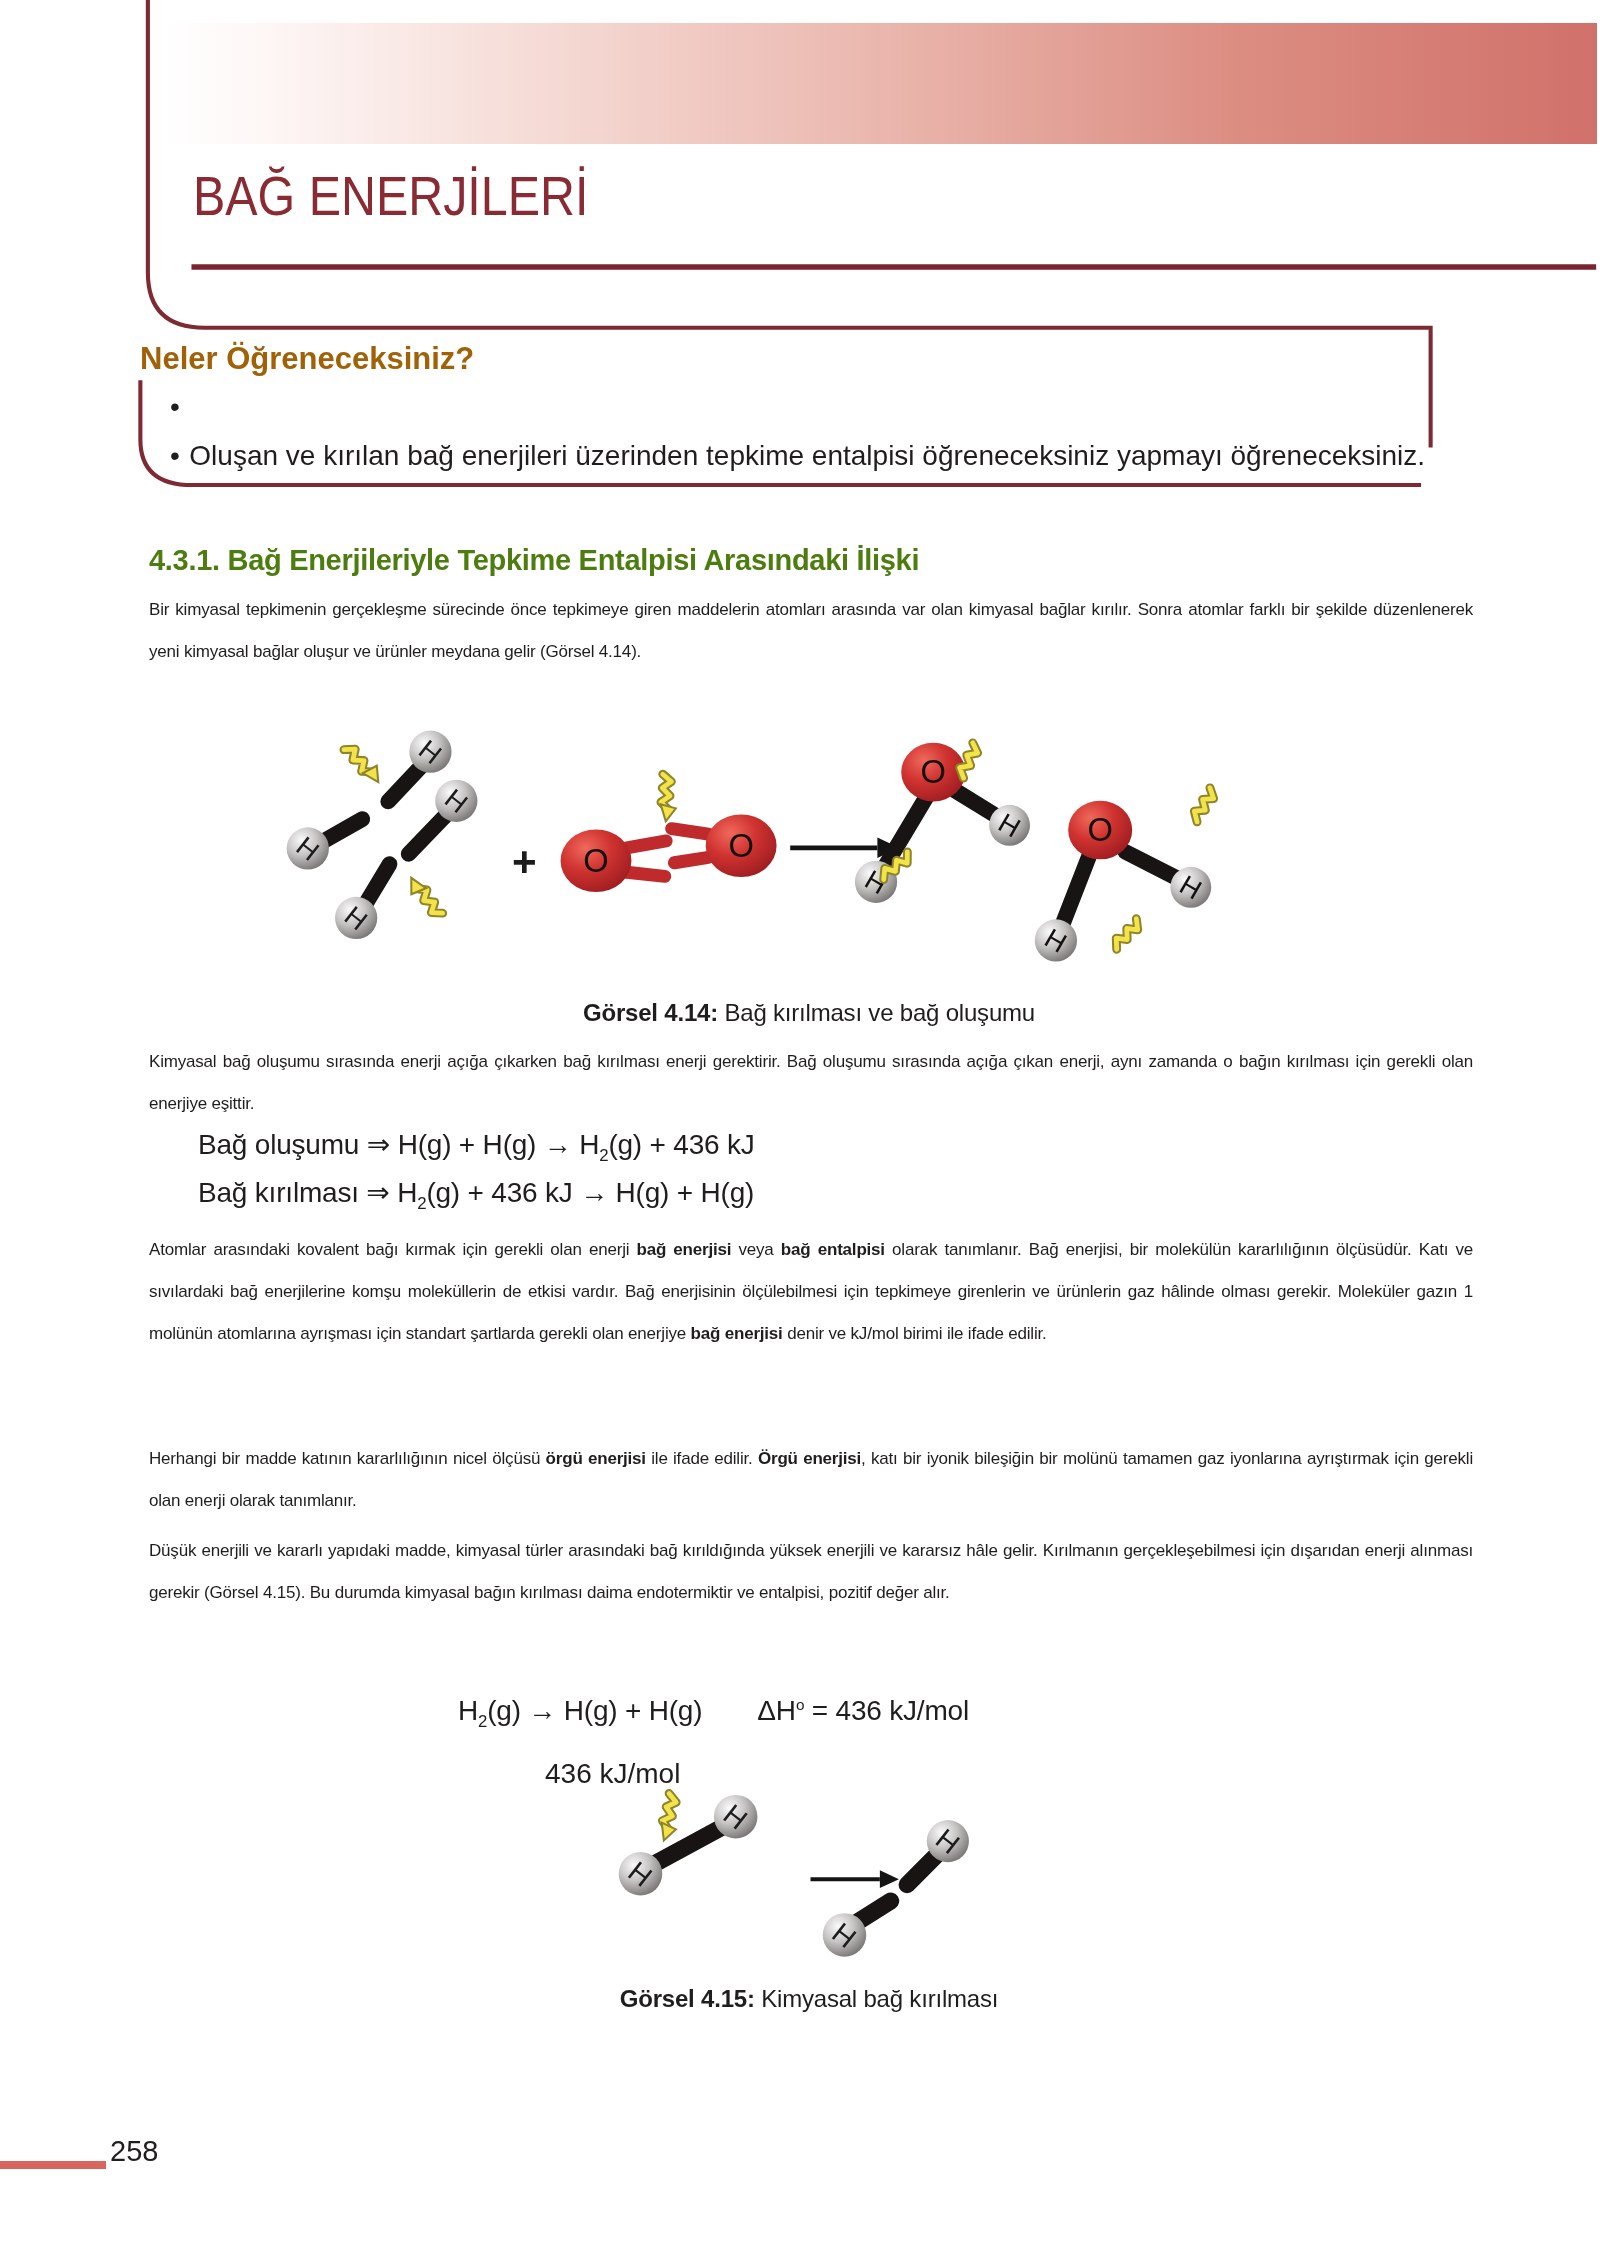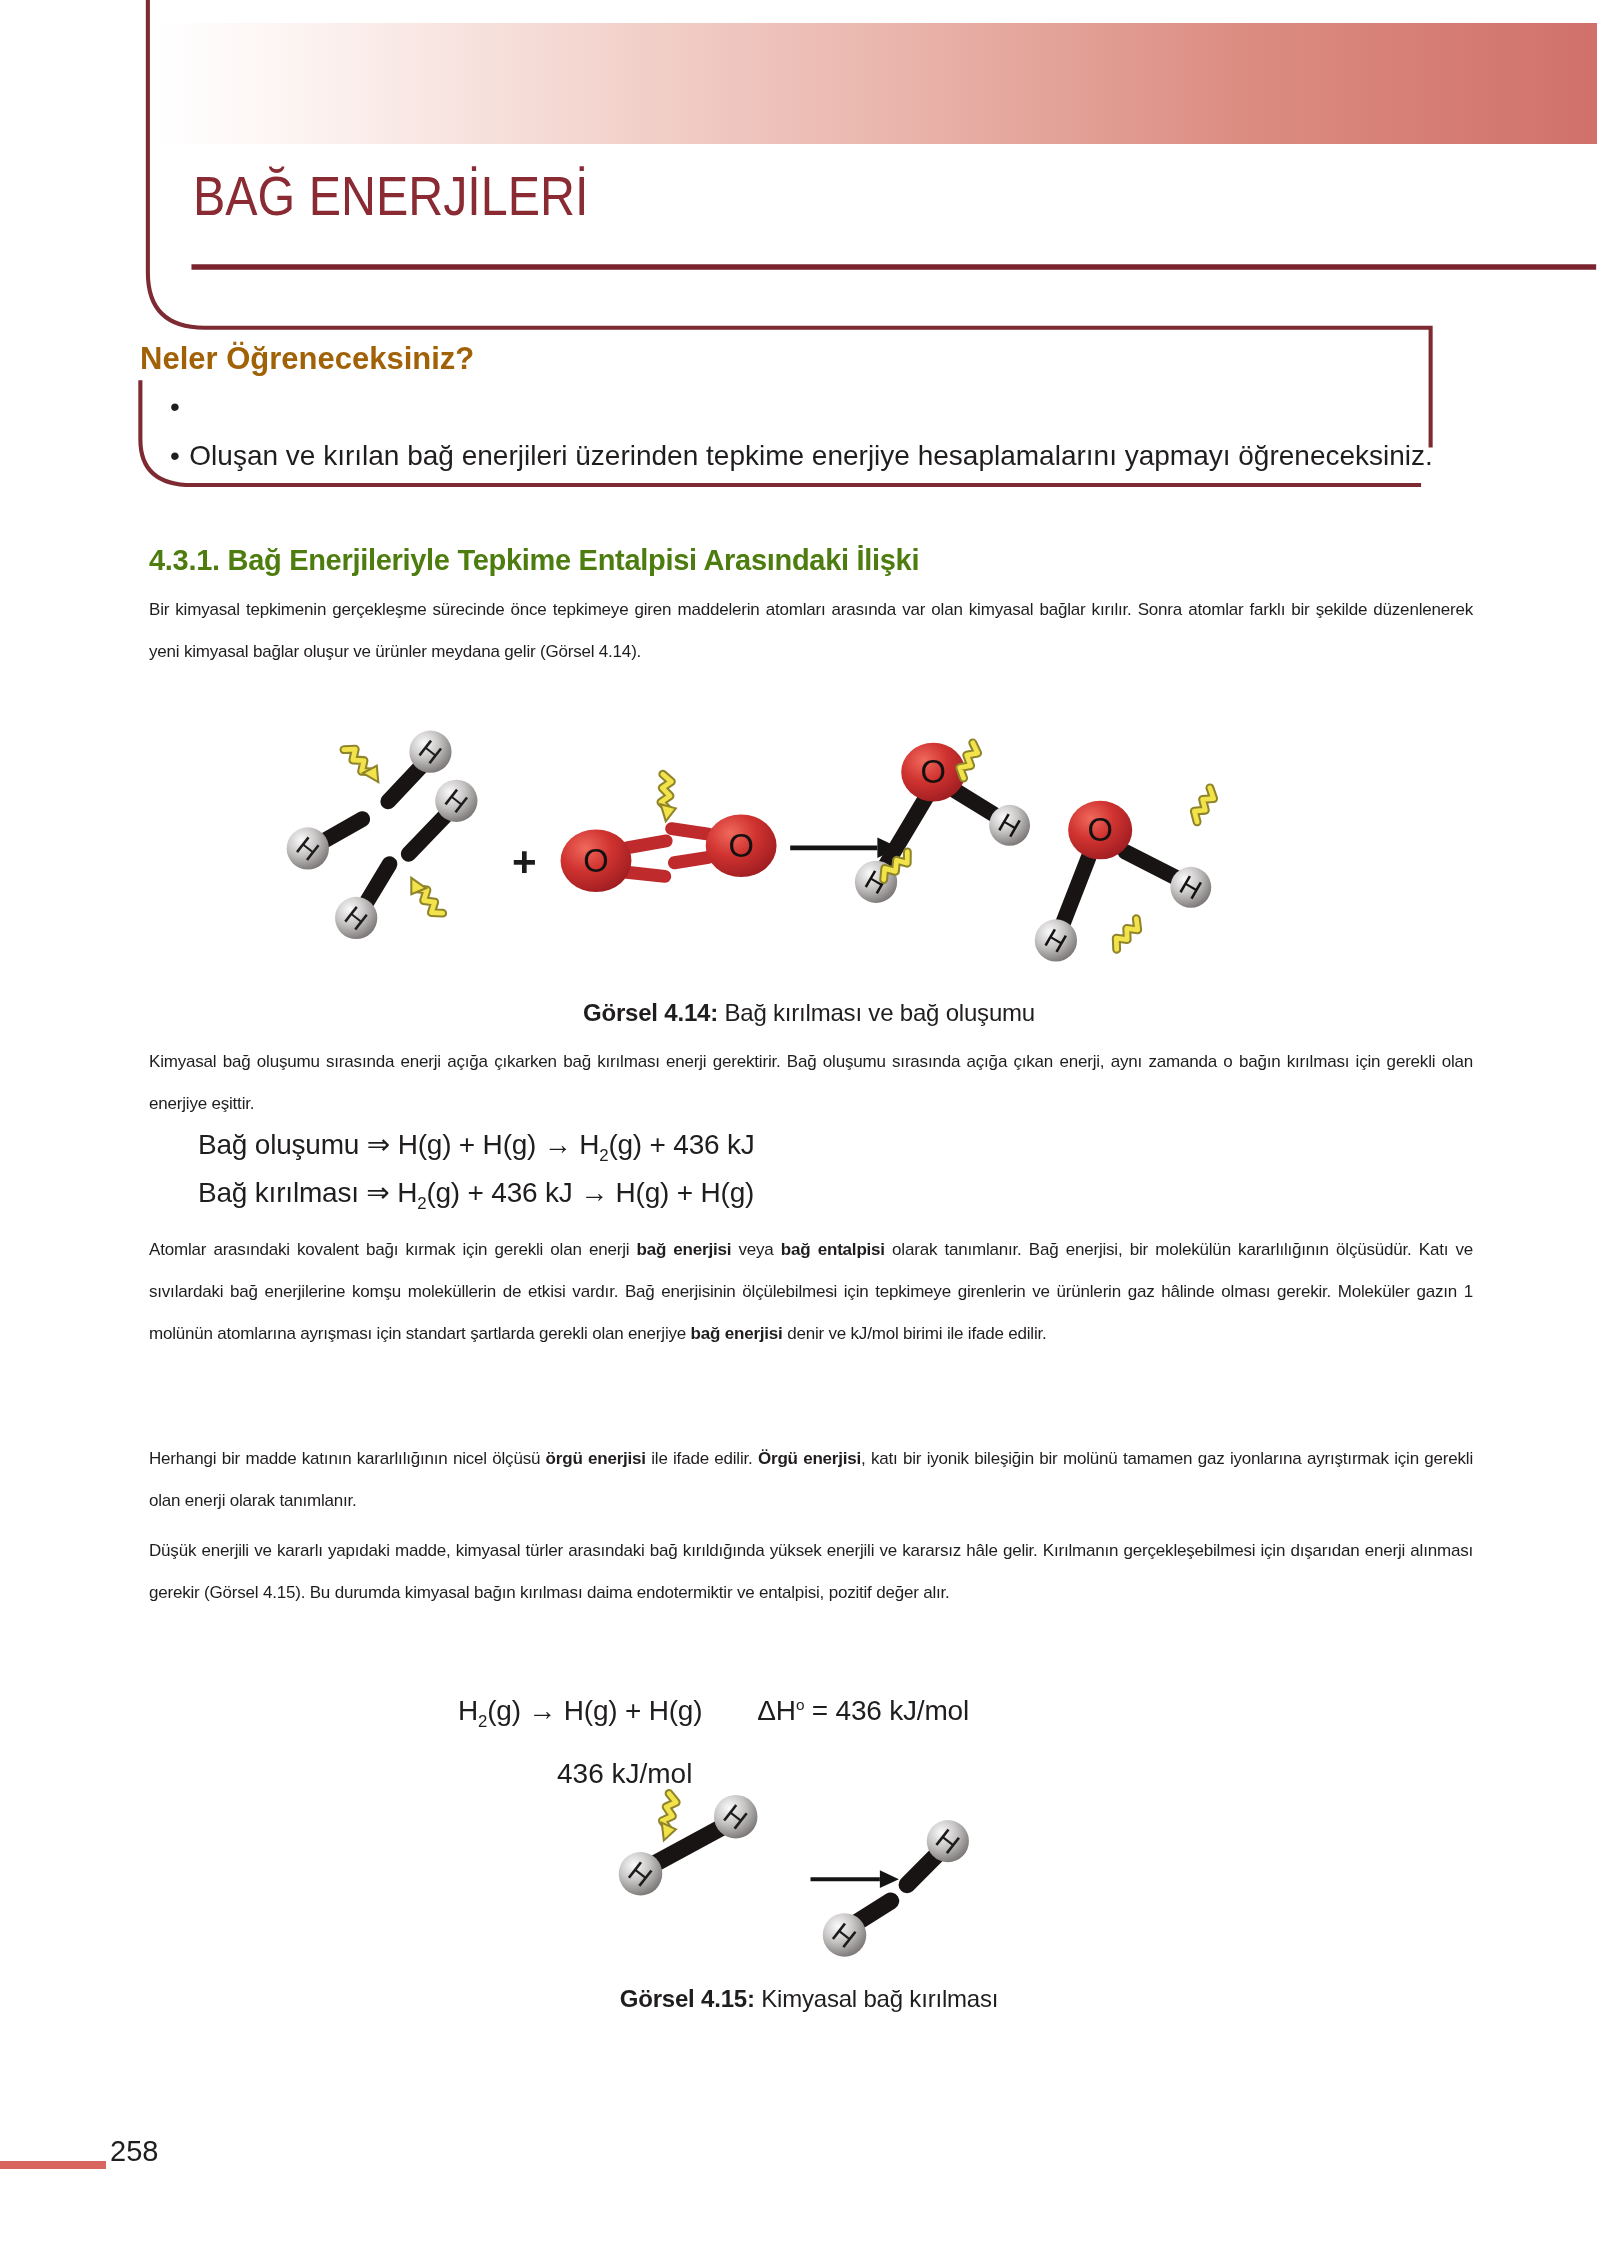--- a/index.html
+++ b/index.html
@@ -18,21 +18,21 @@
   .dot{flex:0 0 auto;}
   
   .h431{left:149px;top:544px;font-size:29px;font-weight:700;color:#4d7c0f;letter-spacing:-0.3px;}
   .para{left:149px;width:1324px;font-size:17px;line-height:42px;text-align:justify;letter-spacing:-0.2px;}
   .b{font-weight:700;}
   sub{font-size:60%;}
   sup{font-size:55%;}
   .eq{font-size:28px;letter-spacing:-0.2px;white-space:nowrap;}
   .eq-gap{display:inline-block;width:55px;}
   .caption{left:0;width:1618px;text-align:center;font-size:24px;letter-spacing:-0.2px;}
-  .energy-label{left:545px;top:1758px;font-size:28px;margin-left:12px;}
+  .energy-label{left:545px;top:1758px;font-size:28px;}
   
   .footer-bar{left:0;top:2161px;width:106px;height:8.2px;background:#d9655f;}
   .footer-num{left:110px;top:2135px;font-size:29px;}
   svg text{font-family:"Liberation Sans","DejaVu Sans",sans-serif;}
 </style>
 </head>
 <body>
 
 <svg class="abs" style="left:0;top:0" width="1618" height="2261" viewBox="0 0 2375 3319">
   <path d="M 217 0 L 217 400 Q 217 481 300 481 L 2100 481 L 2100 657" fill="none" stroke="#7d2a33" stroke-width="6"></path>
@@ -44,21 +44,21 @@
 <div class="abs title-row">
   <span class="title-txt">BAĞ ENERJİLERİ</span>
 </div>
 
 <div class="abs learn-title">Neler Öğreneceksiniz?</div>
 <div class="abs bullet-item" style="top:390px">
   <span class="dot">•</span>
 </div>
 <div class="abs bullet-item" style="top:439px">
   <span class="dot">•</span>
-  <span>Oluşan ve kırılan bağ enerjileri üzerinden tepkime enerjiye hesaplamalarını yapmayı öğreneceksiniz.</span>
+  <span>Oluşan ve kırılan bağ enerjileri üzerinden tepkime entalpisi öğreneceksiniz yapmayı öğreneceksiniz.</span>
 </div>
 
 <div class="abs h431">4.3.1. Bağ Enerjileriyle Tepkime Entalpisi Arasındaki İlişki</div>
 <div class="abs para" style="top:589px"><span>Bir kimyasal tepkimenin gerçekleşme sürecinde önce tepkimeye giren maddelerin atomları arasında var olan kimyasal bağlar kırılır. Sonra atomlar farklı bir şekilde düzenlenerek yeni kimyasal bağlar oluşur ve ürünler meydana gelir (Görsel 4.14).</span></div>
 
 <svg class="abs" style="left:286px;top:714px" width="1022" height="273" viewBox="0 0 1500 400">
   <defs>
     <radialGradient id="gH" cx="35%" cy="30%" r="80%">
       <stop offset="0%" stop-color="#fbfbfb"></stop>
         <stop offset="45%" stop-color="#c7c4c4"></stop>

